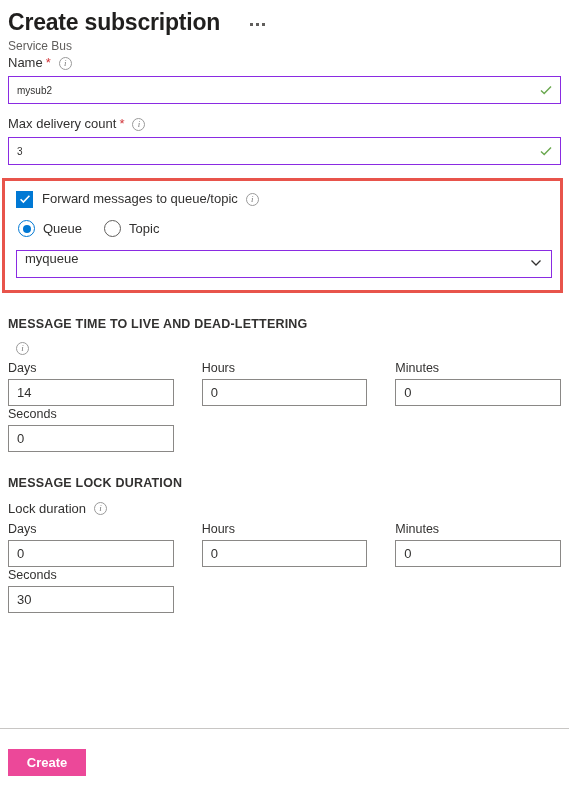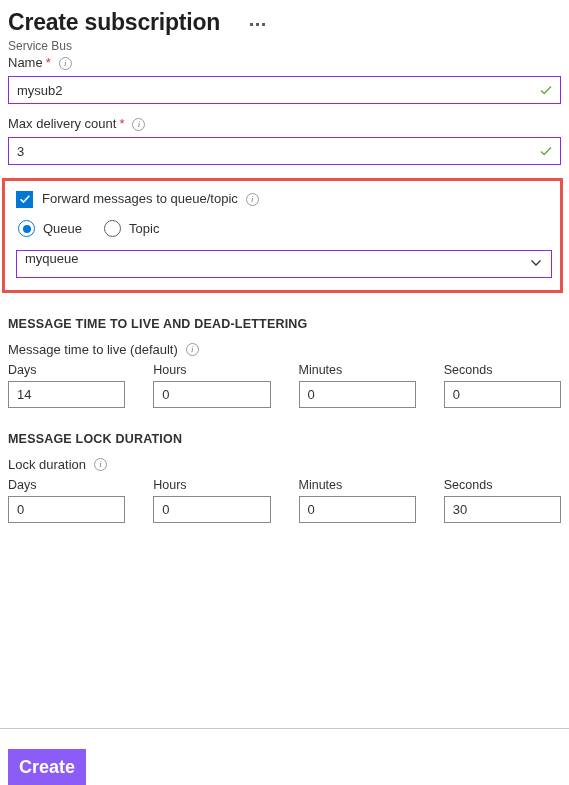--- a/index.html
+++ b/index.html
@@ -82,21 +82,21 @@
     flex: none;
     padding-bottom: 0px;
   }
 
   .txt-input {
     width: 100%;
     height: 28px;
     border: 1px solid #8a2be2;
     background: #fff;
     font-family: "Liberation Sans", sans-serif;
-    font-size: 13px;
+    font-size: 10px;
     color: #323130;
     padding: 0 28px 0 8px;
     outline: none;
   }
   .input-wrap { position: relative; }
   .check-ok {
     position: absolute;
     right: 8px; top: 50%;
     transform: translateY(-50%);
     width: 14px; height: 14px;
@@ -192,21 +192,21 @@
   .sub-label {
     display: flex;
     align-items: center;
     font-size: 13px;
     color: #323130;
     margin-bottom: 5px;
   }
 
   .time-grid {
     display: grid;
-    grid-template-columns: repeat(4, 1fr);
+    grid-template-columns: repeat(3, 1fr);
     gap: 0px 28px;
   }
   .time-col-label {
     font-size: 12.5px;
     color: #323130;
     margin-bottom: 3px;
     line-height: 16px;
   }
   .time-input {
     width: 100%;
@@ -229,26 +229,26 @@
     left: 0; right: 0;
     top: 728px;
     height: 1px;
     background: #c8c6c4;
   }
   .create-btn {
     position: absolute;
     left: 8px;
     top: 749px;
     width: 78px;
-    height: 36px;
-    background: #8b5cf6;
+    height: 27px;
+    background: #ec4899;
     color: #ffffff;
     border: none;
     font-family: "Liberation Sans", sans-serif;
-    font-size: 18px;
+    font-size: 13px;
     font-weight: 600;
     cursor: pointer;
     padding: 0;
   }
 </style>
 </head>
 <body>
 
 <div class="page">
 
@@ -331,21 +331,20 @@
           <svg width="14" height="14" viewBox="0 0 14 14">
               <path d="M2.5 5 L7 9.5 L11.5 5" stroke="#323130" stroke-width="1.3" fill="none"></path>
             </svg>
         </span>
       </div>
     </div>
 
     <div class="section-head">MESSAGE TIME TO LIVE AND DEAD-LETTERING</div>
 
     <div class="sub-label">
-      <span>Message time to live (default)</span>
       <span class="info-icon">i</span>
     </div>
 
     <div class="time-grid">
       <div>
         <div class="time-col-label">Days</div>
         <input class="time-input" type="text" value="14" style="">
       </div>
       <div>
         <div class="time-col-label">Hours</div>

